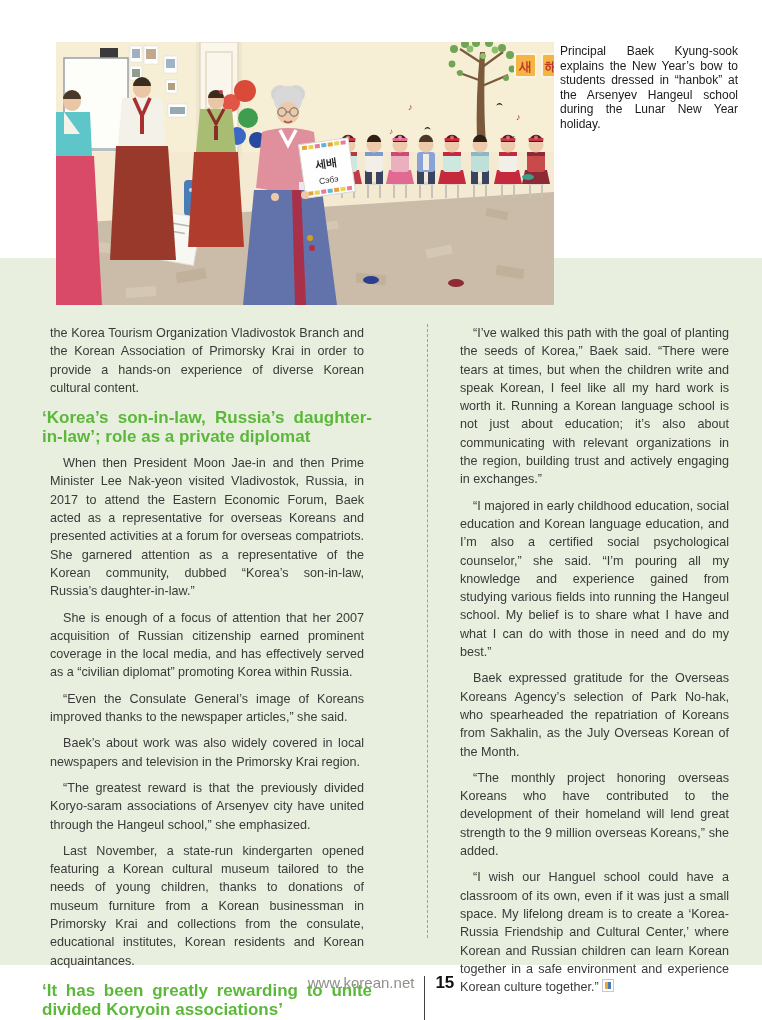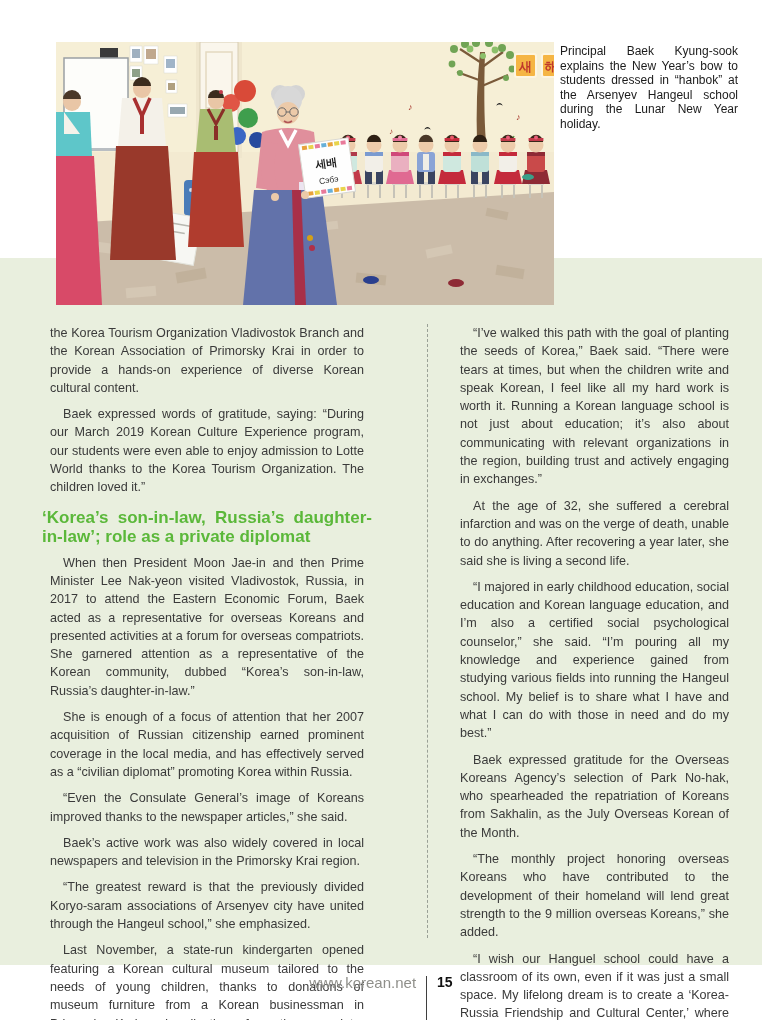--- a/index.html
+++ b/index.html
@@ -20,21 +20,21 @@
   .col p{margin:8px;}
   p.ind{text-indent:13px;}
   h3.sec{font-size:17px;line-height:19px;color:var(--green,#5bb83a);margin:11px 0 5px;
          font-weight:bold;text-align:justify;}
   .divider{position:absolute;left:427px;top:324px;height:614px;border-left:1px dashed #9aa096;}
   
   .footer{position:absolute;left:0;top:976px;width:762px;display:flex;justify-content:center;
           align-items:flex-start;}
   .footer .site{font-size:15px;color:#8f8f8a;line-height:13px;}
   .footer .vline{width:1px;height:46px;background:#3f3f3f;margin:0 10px;}
-  .footer .num{font-size:14px;font-weight:bold;color:#111;line-height:13px;}
+  .footer .num{font-size:17px;font-weight:bold;color:#111;line-height:13px;}
   
   .endmark{display:inline-block;width:10px;height:11px;border:1px solid #c9c9c9;background:#fff;
            vertical-align:-1px;margin-left:3px;position:relative;}
   .endmark::before{content:"";position:absolute;left:2px;top:2px;width:3px;height:7px;background:#f0a23c;}
   .endmark::after{content:"";position:absolute;right:2px;top:2px;width:3px;height:7px;background:#4a7ab0;}
 </style>
 </head>
 <body>
 
 <div class="page">
@@ -335,37 +335,35 @@
         <circle cx="249" cy="153" r="4" fill="#eccaa9"></circle>
         <circle cx="219" cy="155" r="4" fill="#eccaa9"></circle>
       </g>
     </svg>
   </div>
 
   <div class="caption">Principal Baek Kyung-sook explains the New Year’s bow to students dressed in “hanbok” at the Arsenyev Hangeul school during the Lunar New Year holiday.</div>
 
   <div class="col col-left">
     <p>the Korea Tourism Organization Vladivostok Branch and the Korean Association of Primorsky Krai in order to provide a hands-on experience of diverse Korean cultural content.</p>
-    <p class="ind">Baek expressed words of gratitude, saying: “During our March 2019 Korean Culture Experience program, our students were even able to enjoy admission to Lotte World thanks to the Korea Tourism Organization. The children loved it.”</p>
     <h3 class="sec">‘Korea’s son-in-law, Russia’s daughter-in-law’; role as a private diplomat</h3>
     <p class="ind">When then President Moon Jae-in and then Prime Minister Lee Nak-yeon visited Vladivostok, Russia, in 2017 to attend the Eastern Economic Forum, Baek acted as a representative for overseas Koreans and presented activities at a forum for overseas compatriots. She garnered attention as a representative of the Korean community, dubbed “Korea’s son-in-law, Russia’s daughter-in-law.”</p>
     <p class="ind">She is enough of a focus of attention that her 2007 acquisition of Russian citizenship earned prominent coverage in the local media, and has effectively served as a “civilian diplomat” promoting Korea within Russia.</p>
     <p class="ind">“Even the Consulate General’s image of Koreans improved thanks to the newspaper articles,” she said.</p>
-    <p class="ind">Baek’s active work was also widely covered in local newspapers and television in the Primorsky Krai region.</p>
+    <p class="ind">Baek’s about work was also widely covered in local newspapers and television in the Primorsky Krai region.</p>
     <p class="ind">“The greatest reward is that the previously divided Koryo-saram associations of Arsenyev city have united through the Hangeul school,” she emphasized.</p>
     <p class="ind">Last November, a state-run kindergarten opened featuring a Korean cultural museum tailored to the needs of young children, thanks to donations of museum furniture from a Korean businessman in Primorsky Krai and collections from the consulate, educational institutes, Korean residents and Korean acquaintances.</p>
     <h3 class="sec">‘It has been greatly rewarding to unite divided Koryoin associations’</h3>
 
   </div>
 
   <div class="divider"></div>
 
   <div class="col col-right">
     <p class="ind">“I’ve walked this path with the goal of planting the seeds of Korea,” Baek said. “There were tears at times, but when the children write and speak Korean, I feel like all my hard work is worth it. Running a Korean language school is not just about education; it’s also about communicating with relevant organizations in the region, building trust and actively engaging in exchanges.”</p>
-    <p class="ind">At the age of 32, she suffered a cerebral infarction and was on the verge of death, unable to do anything. After recovering a year later, she said she is living a second life.</p>
     <p class="ind">“I majored in early childhood education, social education and Korean language education, and I’m also a certified social psychological counselor,” she said. “I’m pouring all my knowledge and experience gained from studying various fields into running the Hangeul school. My belief is to share what I have and what I can do with those in need and do my best.”</p>
     <p class="ind">Baek expressed gratitude for the Overseas Koreans Agency’s selection of Park No-hak, who spearheaded the repatriation of Koreans from Sakhalin, as the July Overseas Korean of the Month.</p>
     <p class="ind">“The monthly project honoring overseas Koreans who have contributed to the development of their homeland will lend great strength to the 9 million overseas Koreans,” she added.</p>
     <p class="ind"><span>“I wish our Hanguel school could have a classroom of its own, even if it was just a small space. My lifelong dream is to create a ‘Korea-Russia Friendship and Cultural Center,’ where Korean and Russian children can learn Korean together in a safe environment and experience Korean culture together.”</span><span class="endmark"></span></p>
   </div>
 
   <div class="footer">
     <span class="site">www.korean.net</span>
     <span class="vline"></span>
     <span class="num">15</span>

